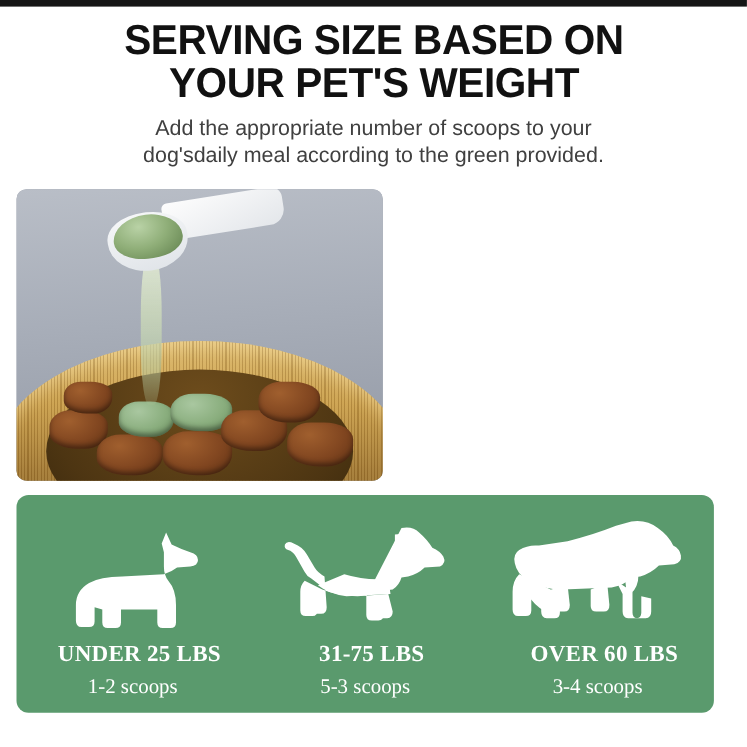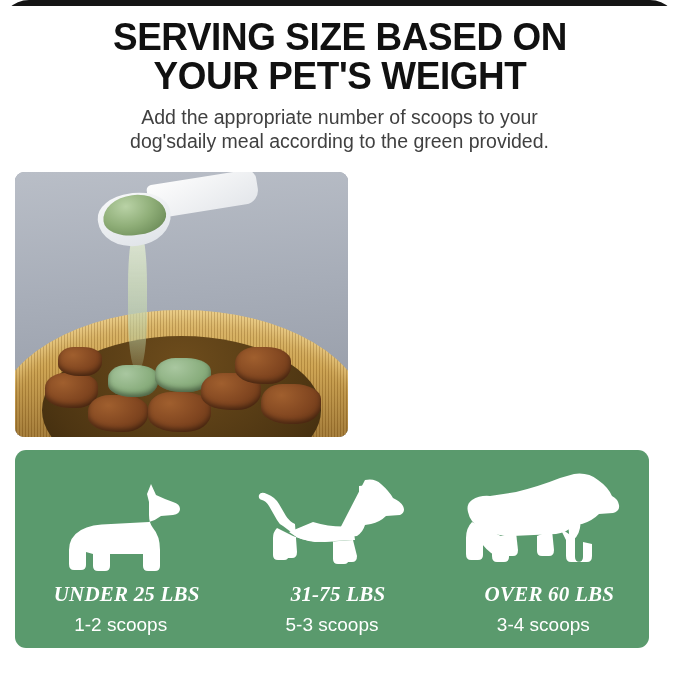--- a/index.html
+++ b/index.html
@@ -9,21 +9,20 @@
   }
   body {
     font-family: "Liberation Sans", sans-serif;
   }
   #infographic {
     position: relative;
     width: 679px;
     height: 679px;
     background: #ffffff;
     overflow: hidden;
-    border-radius: 29px;
   }
   .top-rule {
     position: absolute;
     top: 0; left: 0;
     width: 679px;
     height: 6px;
     background: #151515;
   }
 
   
@@ -209,31 +208,30 @@
   .dog-wrap {
     height: 118px;
     display: flex;
     align-items: flex-end;
     justify-content: center;
     padding-top: 10px;
   }
   .dog-wrap svg { display: block; }
   .weight-label {
     font-family: "Liberation Serif", serif;
-    font-style: italic;
     font-weight: bold;
     font-size: 21px;
     color: #ffffff;
     letter-spacing: 0.2px;
     margin-top: 4px;
     white-space: nowrap;
     margin-left: 12px;
   }
   .scoops-label {
-    font-family: Liberation Sans, sans-serif;
+    font-family: Liberation Serif, serif;
     font-size: 19px;
     color: #ffffff;
     margin-top: 7px;
     white-space: nowrap;
     text-align: right;
   }
 </style>
 </head>
 <body>
 

